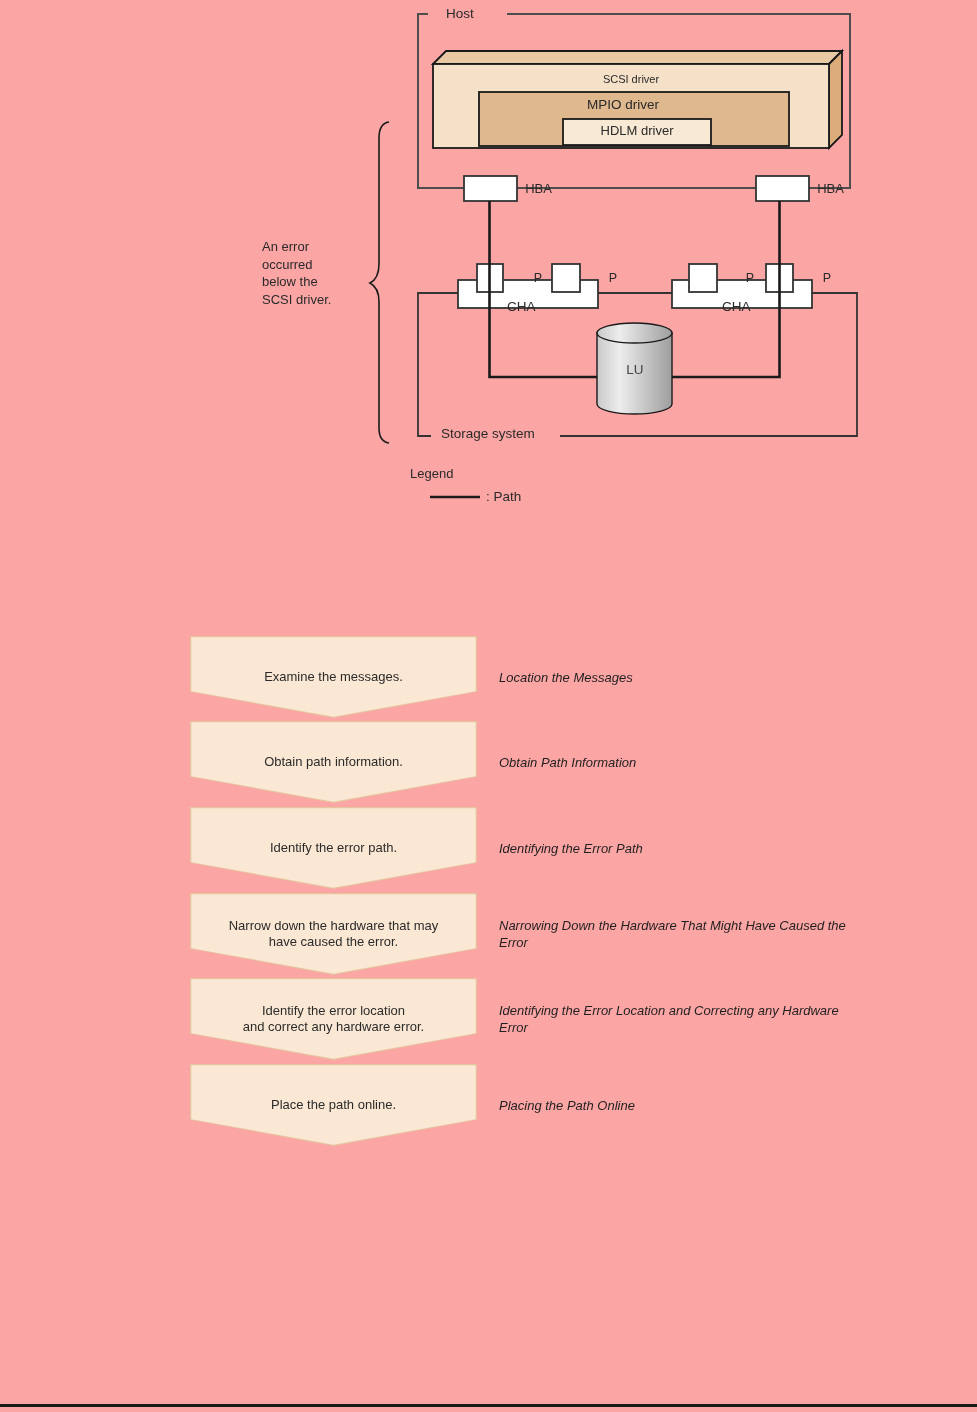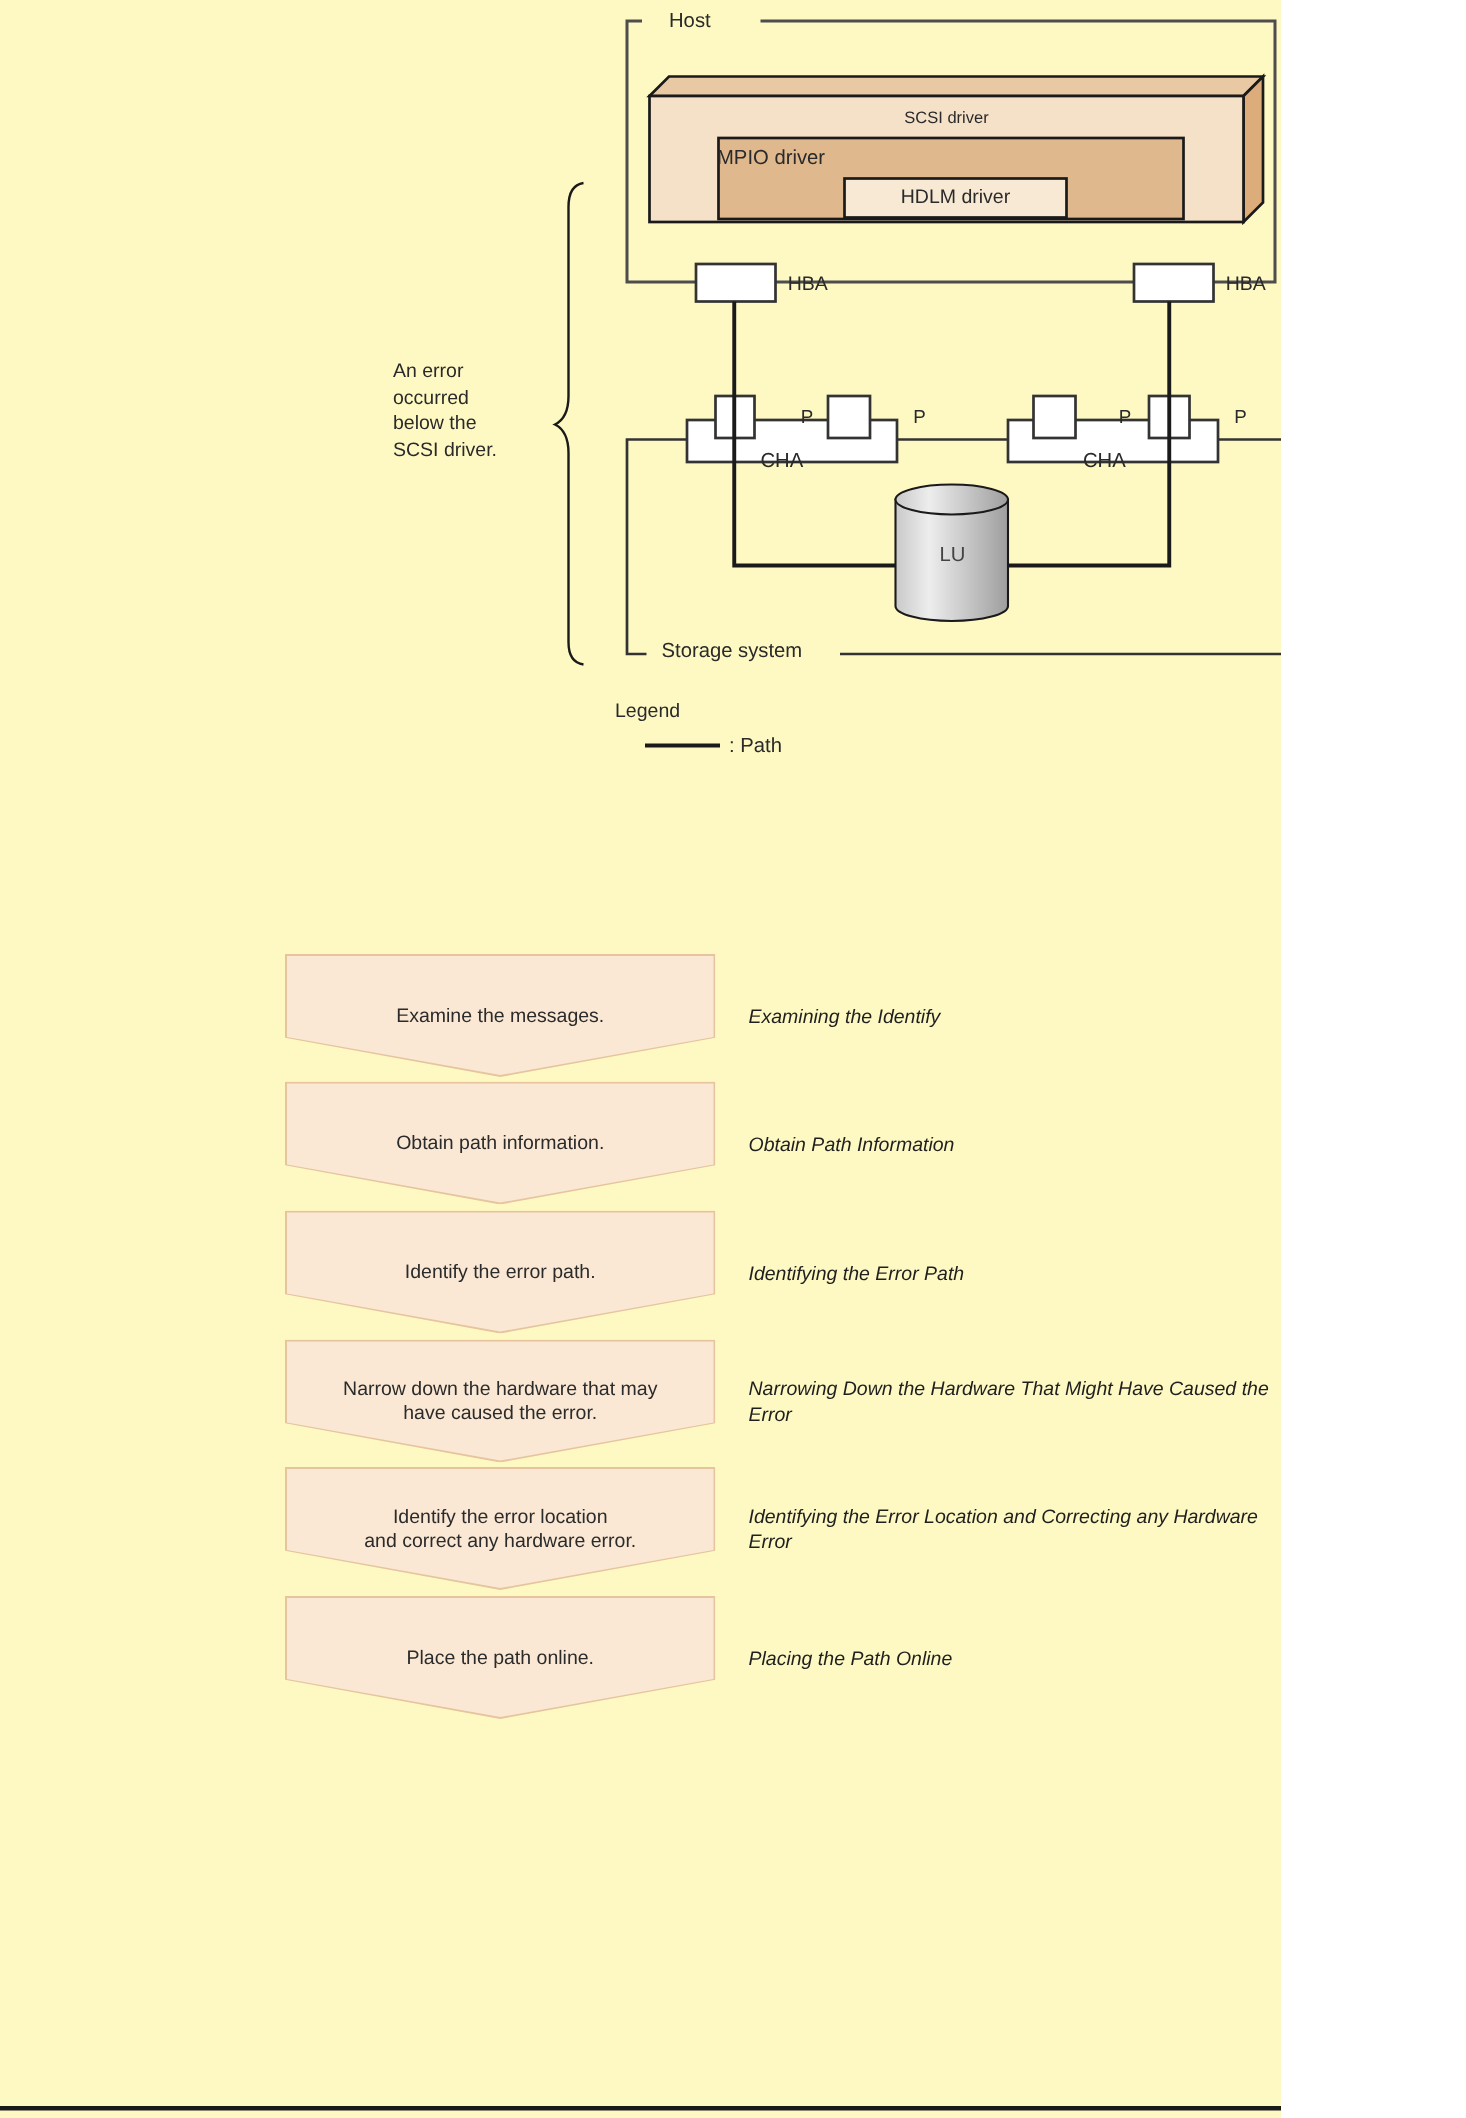--- a/index.html
+++ b/index.html
@@ -1,32 +1,32 @@
 <!DOCTYPE html>
 <html style="--arrow-fill: #FAE8D4; --arrow-border: #E6C49E; --face-front: #F4E1C8; --face-top: #E9C9A3; --face-side: #DCAC7B; --mpio-fill: #DFB88E; --hdlm-fill: #F7E9D4; --line-dark: #1A1A1A; --box-border: #333333; --host-border: #4D4D4D; --cyl-light: #EDEDED; --cyl-mid: #C9C9C9; --cyl-dark: #9E9E9E;"><head>
 <meta charset="utf-8">
 <style>
   html,body{margin:0;padding:0;background:#fff;}
   #page{
     position:relative;
-    width:854px;height:1412px;
-    background:#fef9c3;
+    width:977px;height:1412px;
+    background:#fca5a5;
     font-family:"Liberation Sans","DejaVu Sans",sans-serif;
     color:#2a2a2a;
     overflow:hidden;
   }
   .abs{position:absolute;}
   .lbl{font-size:13px;line-height:16px;white-space:nowrap;}
   .ctr{display:flex;align-items:center;justify-content:center;text-align:center;margin-left:48px;}
   .pre{white-space:pre-line;}
 
   
   #host-label{left:446px;top:6px;font-size:13.5px;}
   #scsi-label{left:433px;top:71px;width:396px;text-align:center;font-size:11px;}
-  #mpio-label{left:478px;top:97px;width:310px;font-size:13.5px;}
+  #mpio-label{left:468px;top:97px;width:310px;text-align:center;font-size:13.5px;}
   #hdlm-label{left:563px;top:123px;width:148px;text-align:center;font-size:13px;}
   .hba-lbl{width:53px;height:25px;font-size:13px;}
   #hba-left-label{left:464px;top:176px;}
   #hba-right-label{left:756px;top:176px;}
   .p-lbl{width:26px;height:28px;font-size:12.5px;}
   #p1-label{left:477px;top:264px;}
   #p2-label{left:552px;top:264px;}
   #p3-label{left:689px;top:264px;}
   #p4-label{left:766px;top:264px;}
   .cha-lbl{font-size:13.5px;margin-top:12px;}
@@ -125,21 +125,21 @@
 occurred
 below the
 SCSI driver.</div>
   <div class="abs lbl" id="legend-title">Legend</div>
   <div class="abs lbl" id="legend-path-label">: Path</div>
 
   <div class="abs step-arrow" style="top:636px">
     <div class="fill"></div>
     <div class="txt pre">Examine the messages.</div>
   </div>
-  <div class="abs step-heading pre" style="top:636px">Examining the Identify</div>
+  <div class="abs step-heading pre" style="top:636px">Location the Messages</div>
 
   <div class="abs step-arrow" style="top:721px">
     <div class="fill"></div>
     <div class="txt pre">Obtain path information.</div>
   </div>
   <div class="abs step-heading pre" style="top:721px">Obtain Path Information</div>
 
   <div class="abs step-arrow" style="top:807px">
     <div class="fill"></div>
     <div class="txt pre">Identify the error path.</div>

